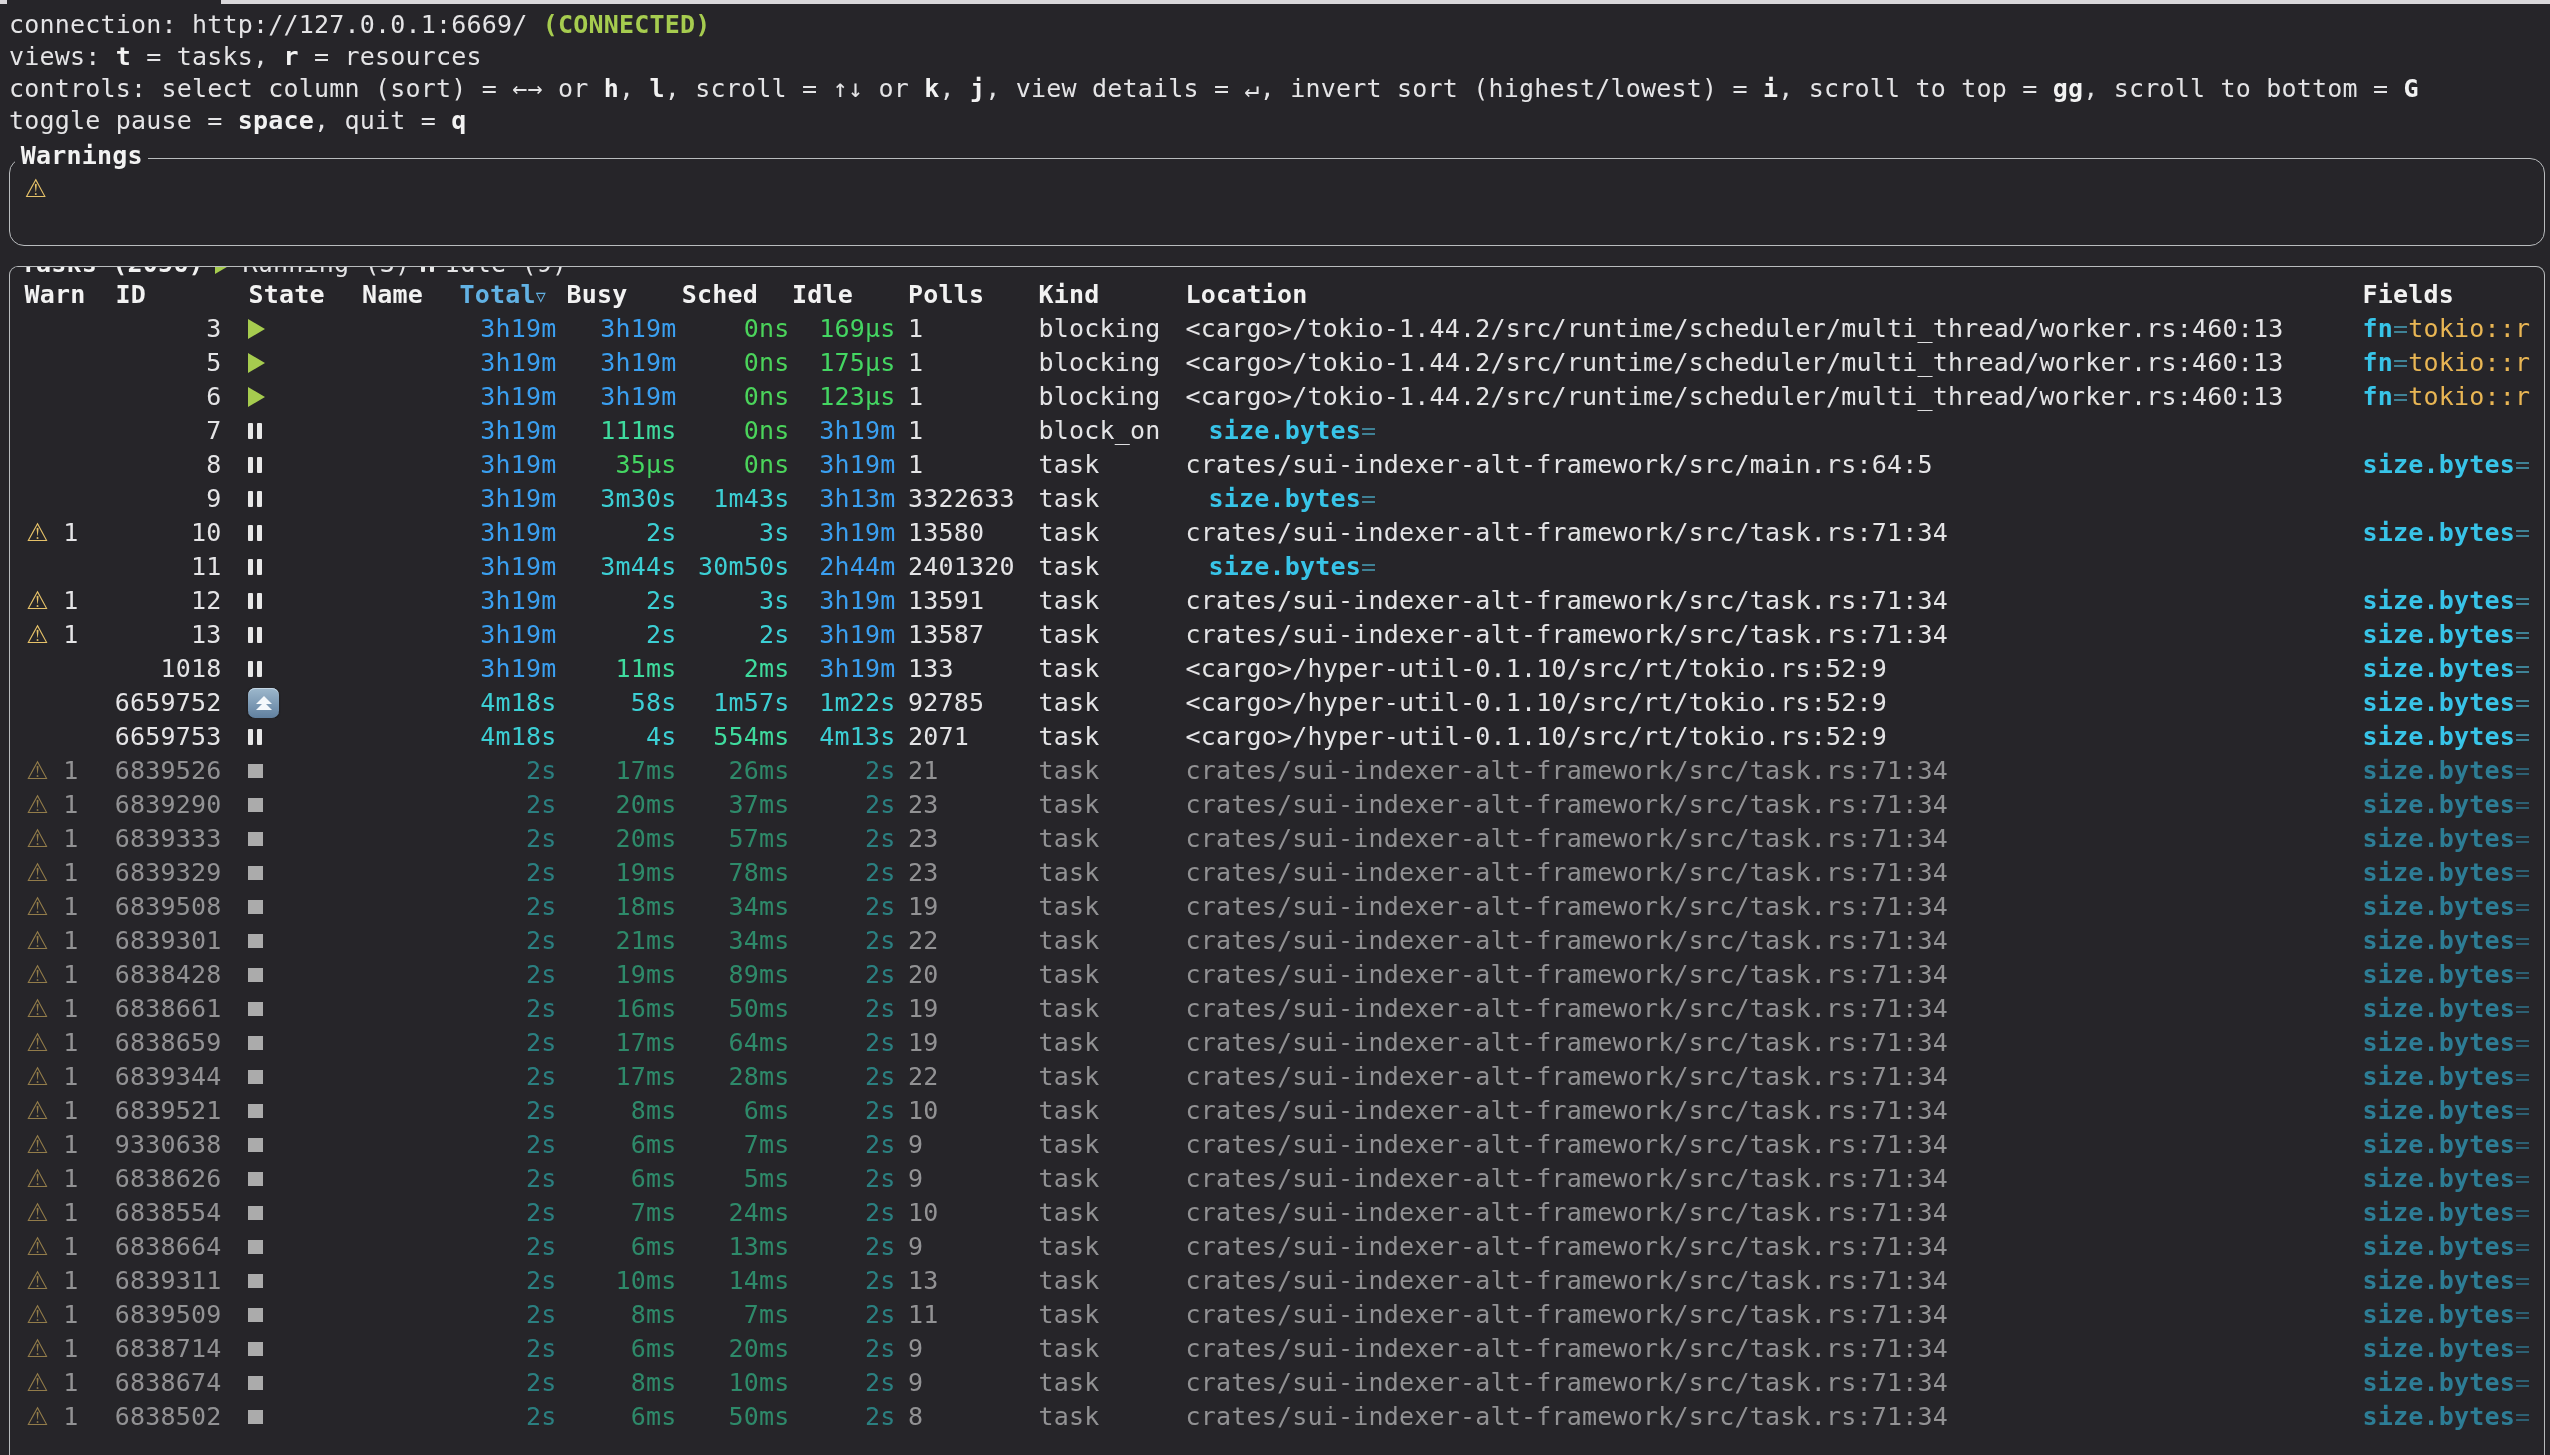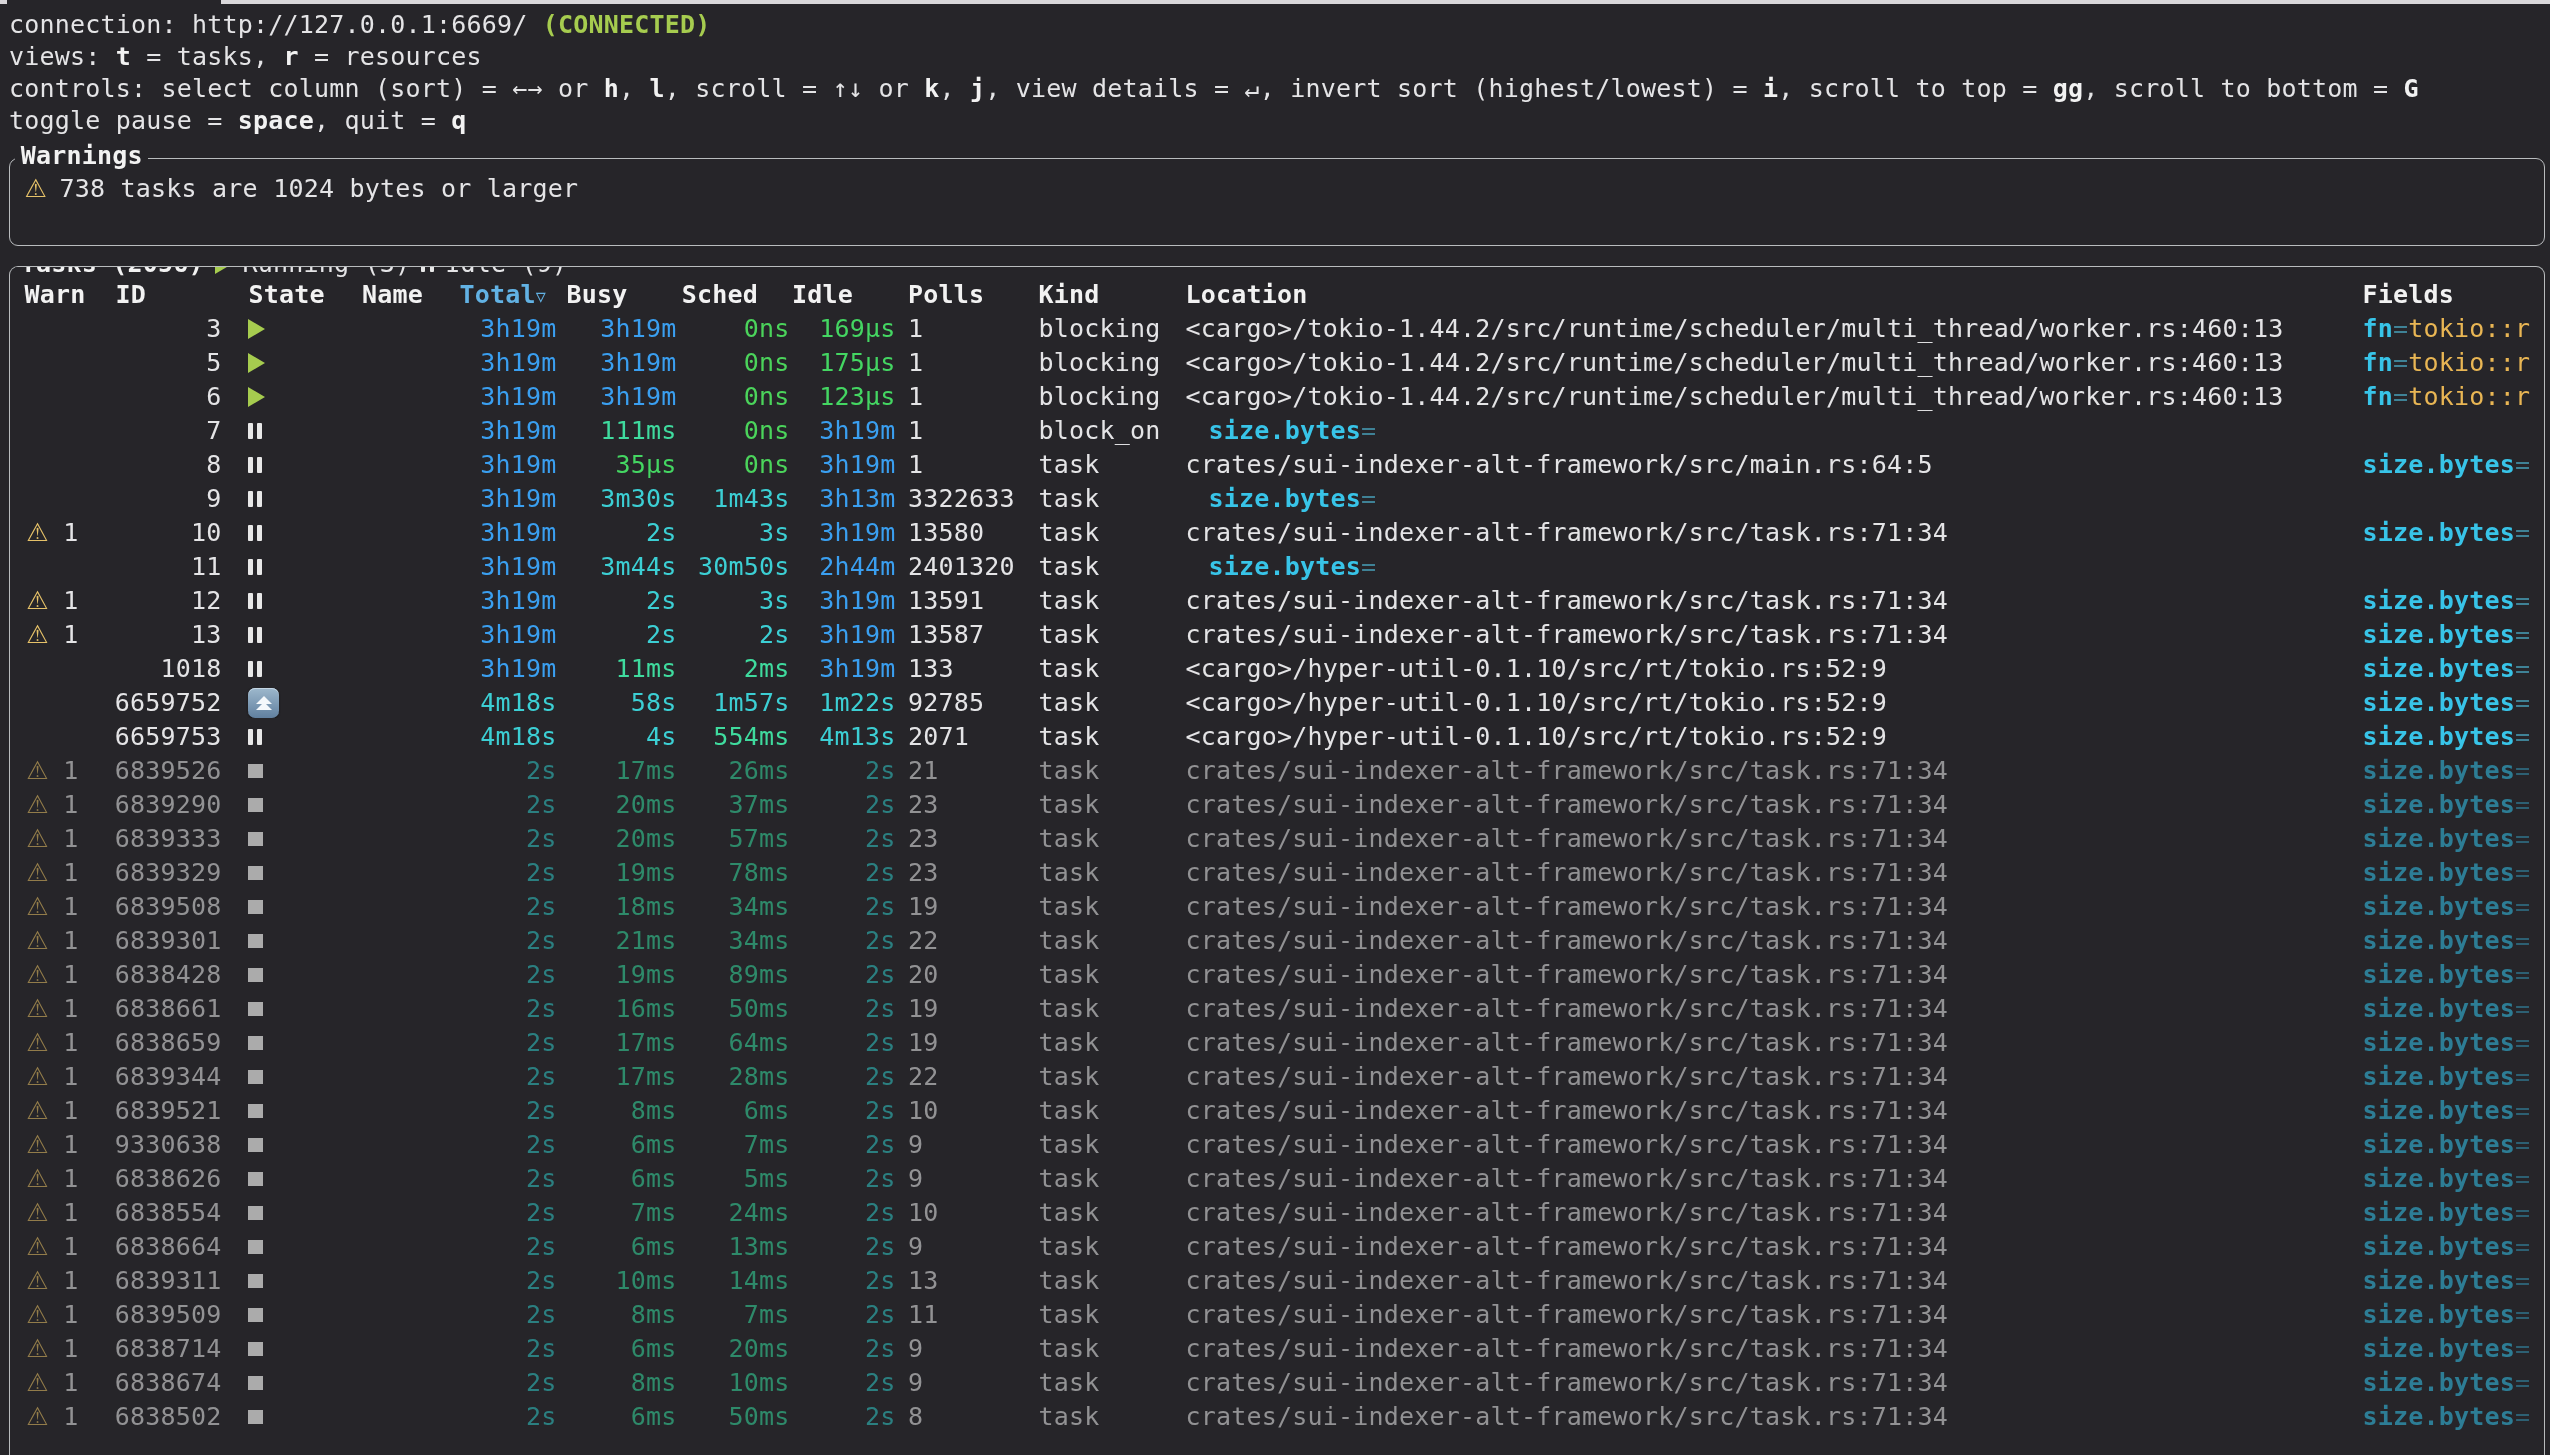--- a/index.html
+++ b/index.html
@@ -23,21 +23,21 @@
   #edge-strip{position:relative;height:3.6px;background:var(--bg);}
   #edge-strip .lite{position:absolute;top:0;height:3.6px;background:#d9d7da;}
   #edge-strip .l1{left:0;width:7.2px;}
   #edge-strip .l2{left:221px;right:0;}
   
   #topbar{padding:5px 0 0 9px;}
   .tline{line-height:32px;white-space:pre;overflow:hidden;}
   .tline .b{font-weight:bold;color:var(--bold-white);}
   .tline .gb{font-weight:bold;color:var(--accent-green);}
   
-  .panel{position:relative;border:1.8px solid var(--border);border-radius:9px;background:var(--bg);}
+  .panel{position:relative;border:1.8px solid var(--border);border-radius:15px;background:var(--bg);}
   .panel-title{
     position:absolute;top:-19px;left:5.4px;background:var(--bg);padding:0 5.4px;
     display:flex;align-items:center;gap:10.8px;line-height:32px;white-space:pre;
   }
   #warnings-panel{margin:21.5px 5.4px 0 9px;height:88px;}
   #warnings-panel .panel-title{font-weight:bold;color:var(--bold-white);}
   .warning-item{display:flex;align-items:center;gap:12.6px;padding:14.4px 0 0 14.4px;line-height:32px;}
   .warn-glyph{color:var(--warn-gold);font-family:"DejaVu Sans",sans-serif;}
   #tasks-panel{margin:20px 0 0 9px;width:2536px;height:1202px;border-bottom:none;border-radius:9px 9px 0 0;overflow:hidden;}
   #tasks-panel .inner{padding:10.8px 0 0 14.4px;}
@@ -98,21 +98,20 @@
     <div class="tline"><span>controls: select column (sort) = ←→ or </span><span class="b">h</span><span>, </span><span class="b">l</span><span>, scroll = ↑↓ or </span><span class="b">k</span><span>, </span><span class="b">j</span><span>, view details = ↵, invert sort (highest/lowest) = </span><span class="b">i</span><span>, scroll to top = </span><span class="b">gg</span><span>, scroll to bottom = </span><span class="b">G</span></div>
     <div class="tline"><span>toggle pause = </span><span class="b">space</span><span>, quit = </span><span class="b">q</span></div>
   </div>
 
 <div id="warnings-panel" class="panel">
   <div class="panel-title">
     <span>Warnings</span>
   </div>
   <div class="warning-item">
     <span class="warn-glyph">⚠</span>
-    <span>738 tasks are 1024 bytes or larger</span>
   </div>
 </div>
 
 <div id="tasks-panel" class="panel">
   <div class="panel-title">
     <span class="ttl-tasks">Tasks (2056)</span>
     <span class="st-run"></span>
     <span>Running (3)</span>
     <span class="st-pause"><i></i><i></i></span>
     <span>Idle (9)</span>

